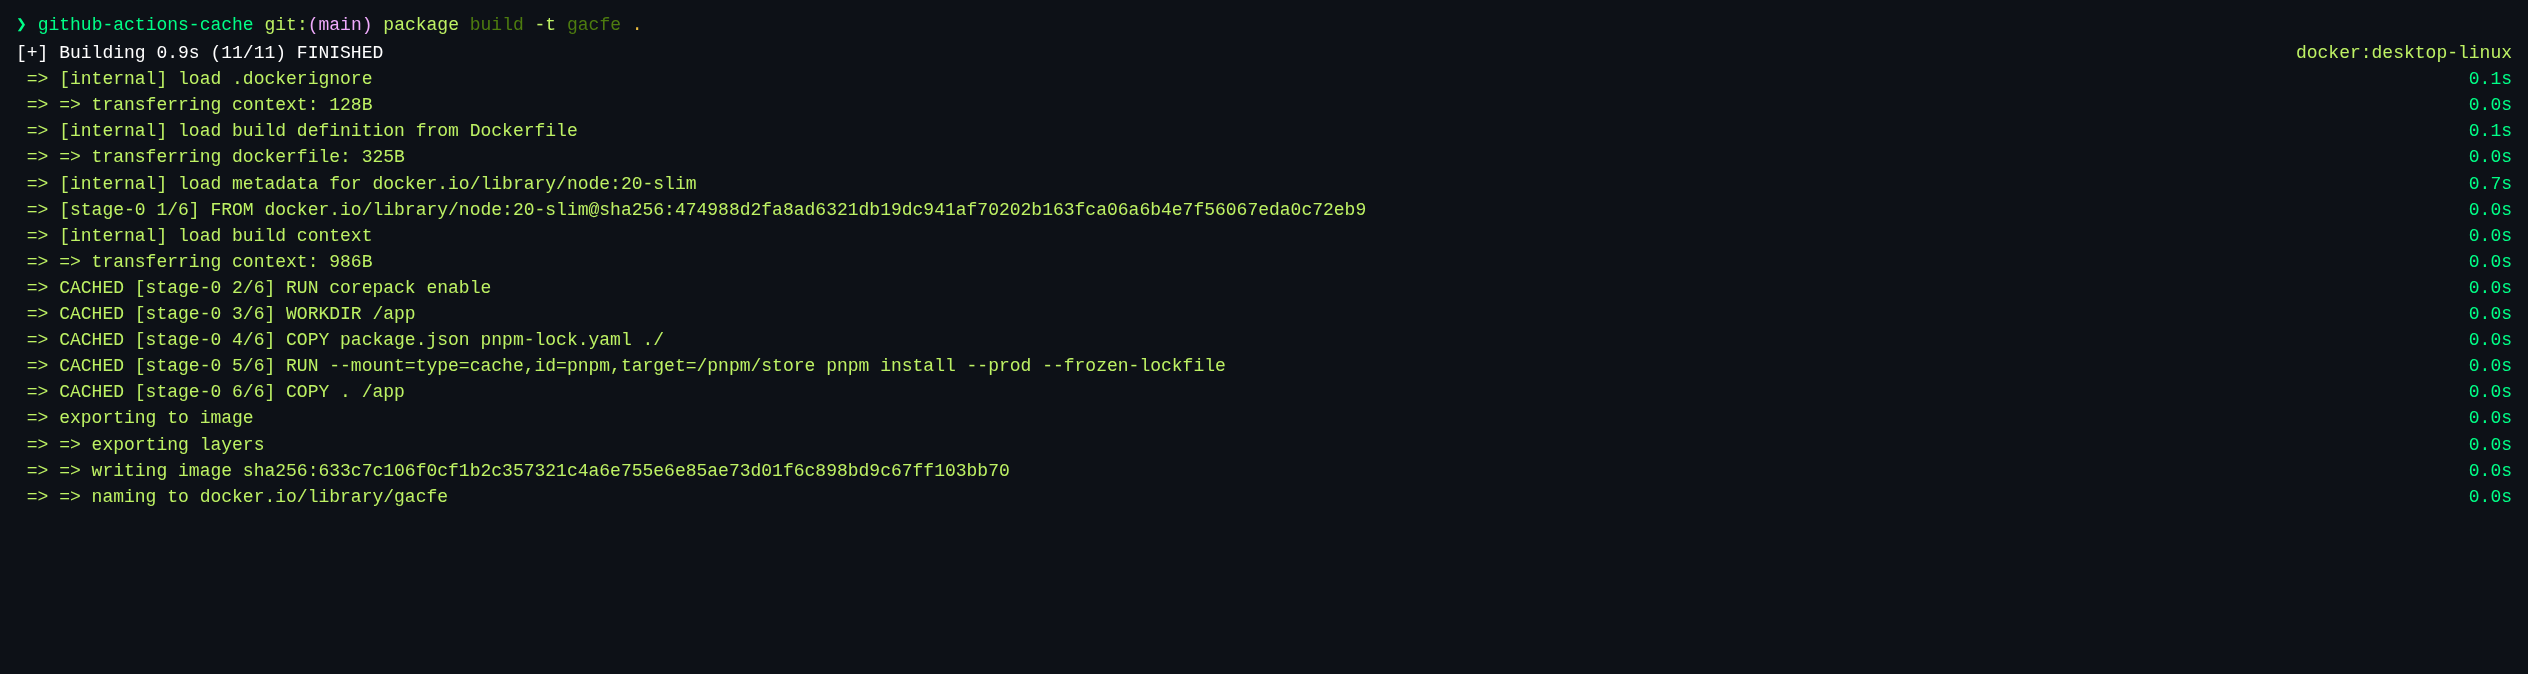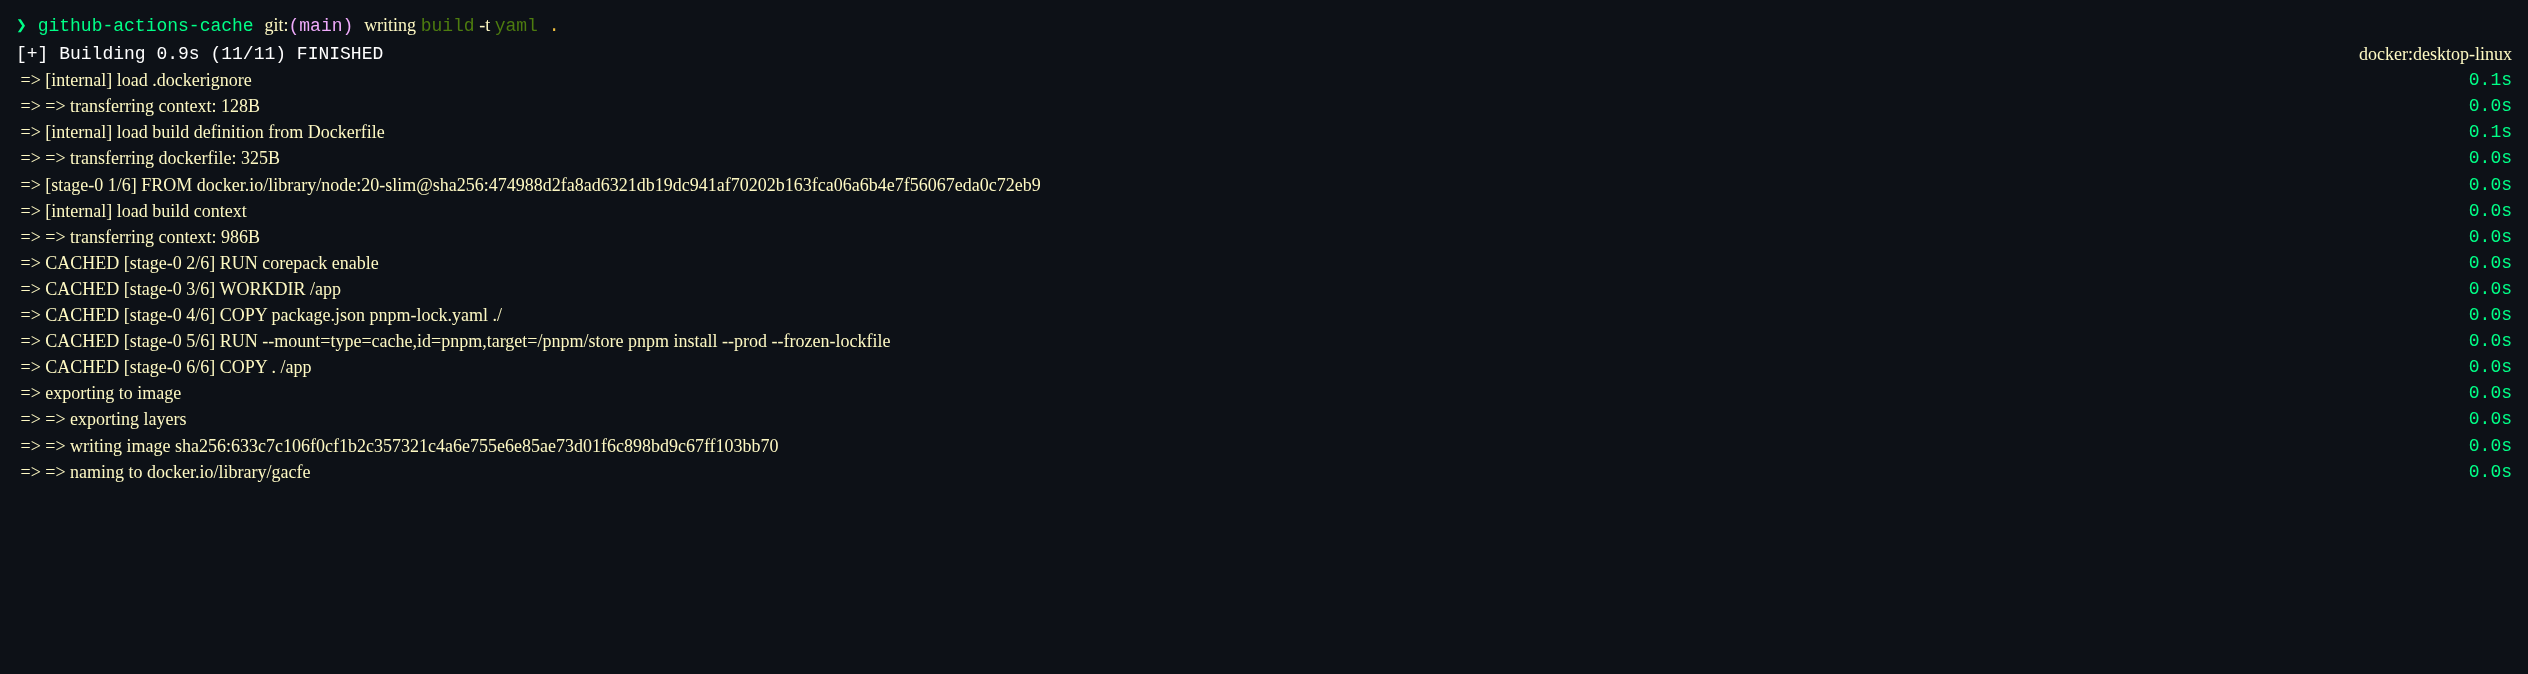--- a/index.html
+++ b/index.html
@@ -37,21 +37,21 @@
     }
 
     .line-time {
       color: #00ff87;
       margin-left: 20px;
       min-width: 60px;
       text-align: right;
     }
 
     .c-green { color: #00ff87; }
-    .c-white { color: #fef9c3; font-family: Liberation Serif, serif; }
+    .c-white { color: #bef264; }
     .c-cyan { color: #4d7c0f; }
     .c-bright-white { color: #ffffff; }
     .c-orange { color: #f0abfc; }
     .c-yellow { color: #f0c040; }
 
     .prompt-line {
       display: flex;
       align-items: baseline;
       white-space: pre;
       margin-bottom: 2px;
@@ -60,24 +60,24 @@
 </head>
 <body>
 
 <div class="terminal">
 
   <div class="prompt-line">
     <span class="c-green">❯ </span>
     <span class="c-green">github-actions-cache </span>
     <span class="c-white">git:</span>
     <span class="c-orange">(main) </span>
-    <span class="c-white">writing </span>
+    <span class="c-white">package </span>
     <span class="c-cyan">build</span>
     <span class="c-white"> -t </span>
-    <span class="c-cyan">yaml</span>
+    <span class="c-cyan">gacfe</span>
     <span class="c-yellow"> .</span>
   </div>
 
   <div class="line">
     <span class="line-content c-bright-white">[+] Building 0.9s (11/11) FINISHED</span>
     <span class="line-time c-white">docker:desktop-linux</span>
   </div>
 
   <div class="line">
     <span class="line-content c-white"> =&gt; [internal] load .dockerignore</span>
@@ -92,20 +92,24 @@
   <div class="line">
     <span class="line-content c-white"> =&gt; [internal] load build definition from Dockerfile</span>
     <span class="line-time c-green">0.1s</span>
   </div>
 
   <div class="line">
     <span class="line-content c-white"> =&gt; =&gt; transferring dockerfile: 325B</span>
     <span class="line-time c-green">0.0s</span>
   </div>
 
+  <div class="line">
+    <span class="line-content c-white"> =&gt; [internal] load metadata for docker.io/library/node:20-slim</span>
+    <span class="line-time c-green">0.7s</span>
+  </div>
 
   <div class="line">
     <span class="line-content c-white"> =&gt; [stage-0 1/6] FROM docker.io/library/node:20-slim@sha256:474988d2fa8ad6321db19dc941af70202b163fca06a6b4e7f56067eda0c72eb9</span>
     <span class="line-time c-green">0.0s</span>
   </div>
 
   <div class="line">
     <span class="line-content c-white"> =&gt; [internal] load build context</span>
     <span class="line-time c-green">0.0s</span>
   </div>

